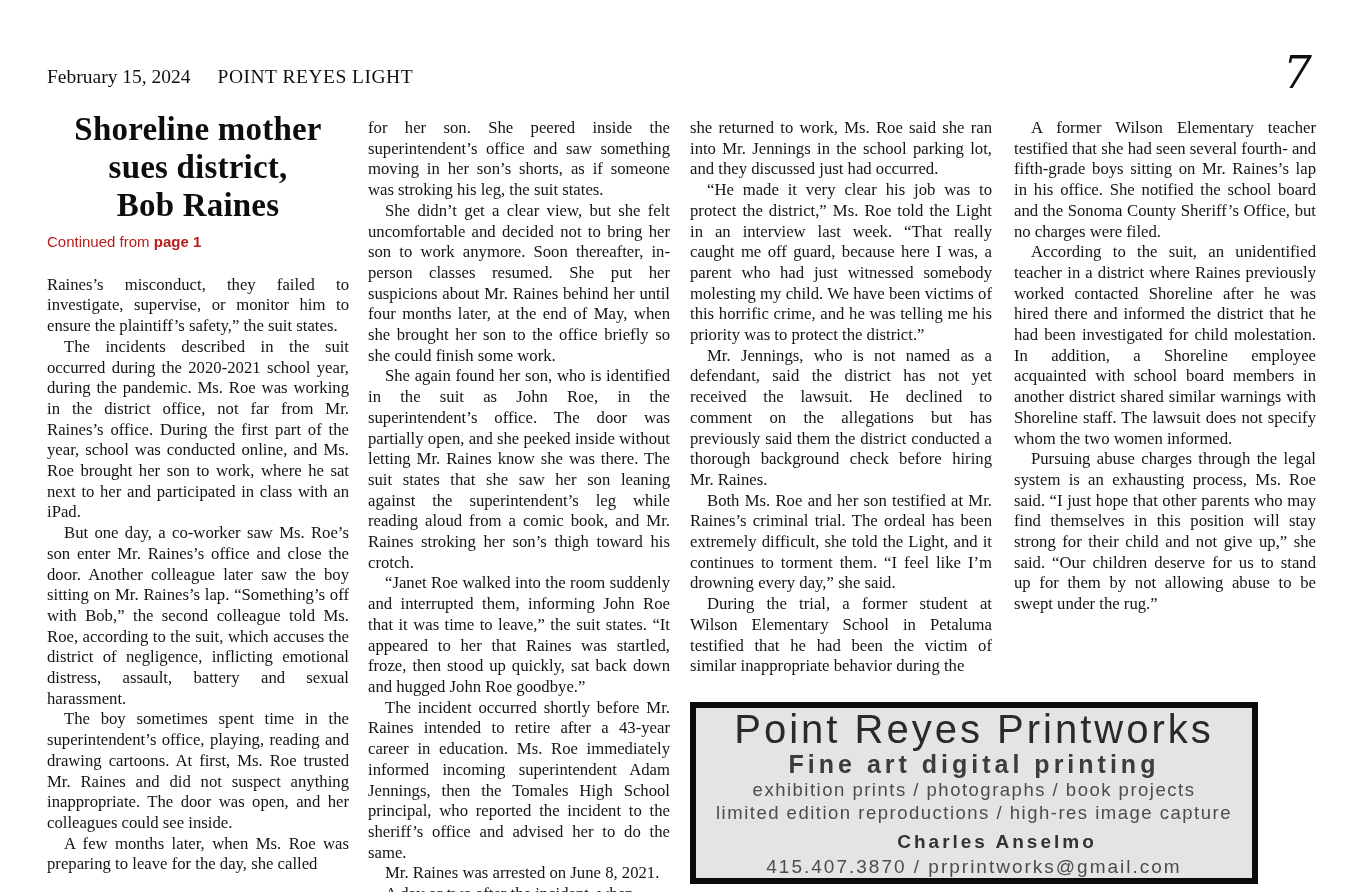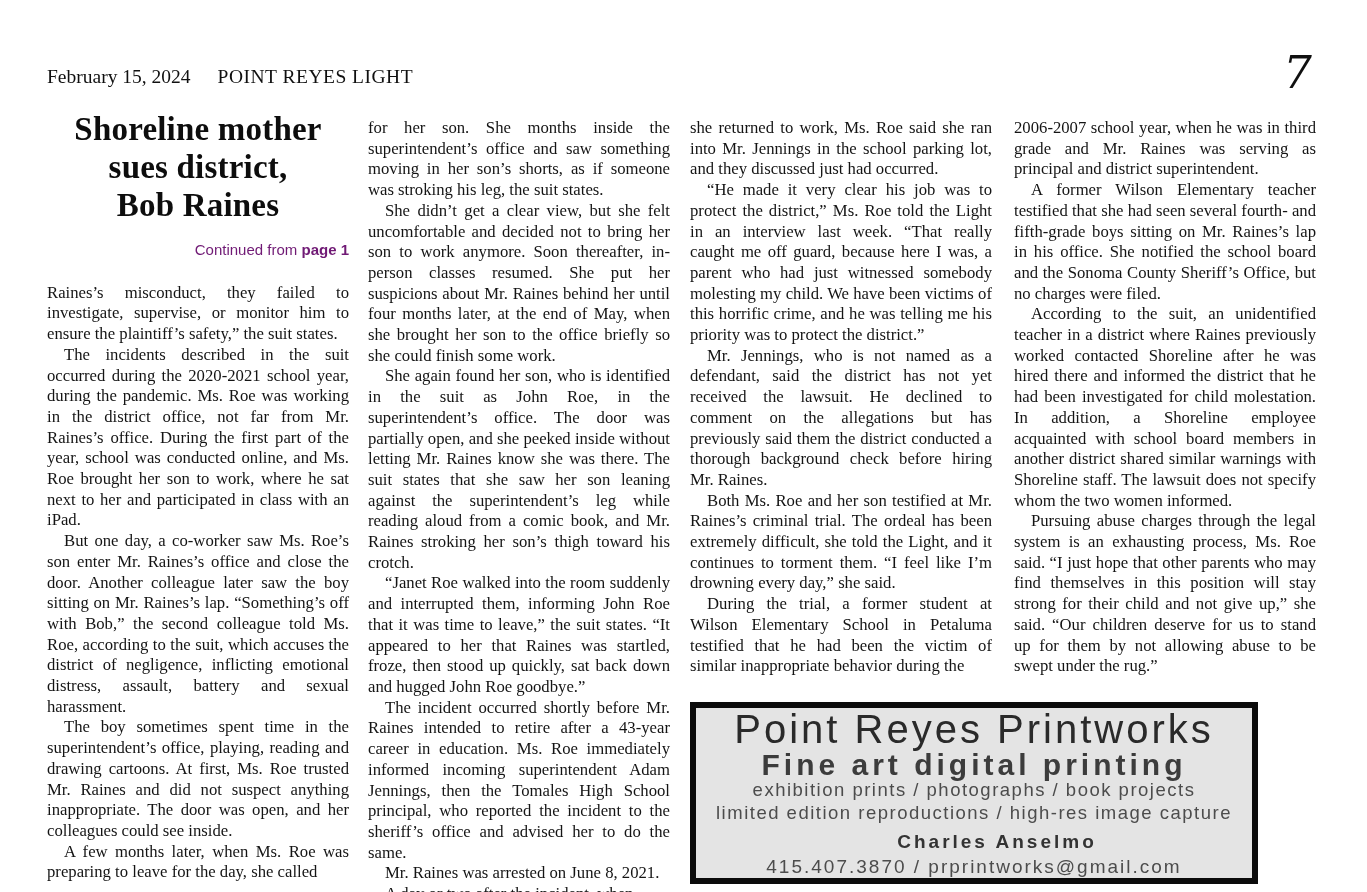--- a/index.html
+++ b/index.html
@@ -54,28 +54,28 @@
   .col p.indent { text-indent: 17px; }
   
   .headline {
     font-family: "Liberation Serif", serif;
     font-weight: 700;
     font-size: 33px;
     line-height: 38px;
     text-align: center;
     letter-spacing: 0.2px;
     color: #0d0d0d;
-    margin-bottom: 16px;
+    margin-bottom: 8px;
   }
   .continued {
     font-family: "Liberation Sans", sans-serif;
     font-size: 15px;
-    text-align: right;
+    text-align: left;
     text-indent: 0 !important;
-    color: #701a75;
+    color: #b91c1c;
     margin-bottom: 22px !important;
   }
   .continued .bold { font-weight: 700; }
   
   .ad-box {
     position: absolute;
     left: 690px;
     top: 702px;
     width: 568px;
     height: 182px;
@@ -89,21 +89,21 @@
     text-align: center;
   }
   .ad-title {
     font-size: 40px;
     font-weight: 400;
     letter-spacing: 3px;
     color: #2a2a2a;
     line-height: 44px;
   }
   .ad-subtitle {
-    font-size: 30px;
+    font-size: 25px;
     font-weight: 700;
     letter-spacing: 4px;
     color: #3c3c3c;
     line-height: 27px;
   }
   .ad-line {
     font-size: 18.5px;
     letter-spacing: 1.5px;
     color: #4c4c4c;
     line-height: 23px;
@@ -145,37 +145,36 @@
     <div>
         <p class="">Raines’s misconduct, they failed to investigate, supervise, or monitor him to ensure the plaintiff’s safety,” the suit states.</p>
         <p class="indent">The incidents described in the suit occurred during the 2020-2021 school year, during the pandemic. Ms. Roe was working in the district office, not far from Mr. Raines’s office. During the first part of the year, school was conducted online, and Ms. Roe brought her son to work, where he sat next to her and participated in class with an iPad.</p>
         <p class="indent">But one day, a co-worker saw Ms. Roe’s son enter Mr. Raines’s office and close the door. Another colleague later saw the boy sitting on Mr. Raines’s lap. “Something’s off with Bob,” the second colleague told Ms. Roe, according to the suit, which accuses the district of negligence, inflicting emotional distress, assault, battery and sexual harassment.</p>
         <p class="indent">The boy sometimes spent time in the superintendent’s office, playing, reading and drawing cartoons. At first, Ms. Roe trusted Mr. Raines and did not suspect anything inappropriate. The door was open, and her colleagues could see inside.</p>
         <p class="indent">A few months later, when Ms. Roe was preparing to leave for the day, she called</p>
       </div>
   </div>
 
   <div class="col col-2">
-      <p class="">for her son. She months inside the superintendent’s office and saw something moving in her son’s shorts, as if someone was stroking his leg, the suit states.</p>
+      <p class="">for her son. She peered inside the superintendent’s office and saw something moving in her son’s shorts, as if someone was stroking his leg, the suit states.</p>
       <p class="indent">She didn’t get a clear view, but she felt uncomfortable and decided not to bring her son to work anymore. Soon thereafter, in-person classes resumed. She put her suspicions about Mr. Raines behind her until four months later, at the end of May, when she brought her son to the office briefly so she could finish some work.</p>
       <p class="indent">She again found her son, who is identified in the suit as John Roe, in the superintendent’s office. The door was partially open, and she peeked inside without letting Mr. Raines know she was there. The suit states that she saw her son leaning against the superintendent’s leg while reading aloud from a comic book, and Mr. Raines stroking her son’s thigh toward his crotch.</p>
       <p class="indent">“Janet Roe walked into the room suddenly and interrupted them, informing John Roe that it was time to leave,” the suit states. “It appeared to her that Raines was startled, froze, then stood up quickly, sat back down and hugged John Roe goodbye.”</p>
       <p class="indent">The incident occurred shortly before Mr. Raines intended to retire after a 43-year career in education. Ms. Roe immediately informed incoming superintendent Adam Jennings, then the Tomales High School principal, who reported the incident to the sheriff’s office and advised her to do the same.</p>
       <p class="indent">Mr. Raines was arrested on June 8, 2021.</p>
       <p class="indent">A day or two after the incident, when</p>
     </div>
   <div class="col col-3">
       <p class="">she returned to work, Ms. Roe said she ran into Mr. Jennings in the school parking lot, and they discussed just had occurred.</p>
       <p class="indent">“He made it very clear his job was to protect the district,” Ms. Roe told the Light in an interview last week. “That really caught me off guard, because here I was, a parent who had just witnessed somebody molesting my child. We have been victims of this horrific crime, and he was telling me his priority was to protect the district.”</p>
       <p class="indent">Mr. Jennings, who is not named as a defendant, said the district has not yet received the lawsuit. He declined to comment on the allegations but has previously said them the district conducted a thorough background check before hiring Mr. Raines.</p>
       <p class="indent">Both Ms. Roe and her son testified at Mr. Raines’s criminal trial. The ordeal has been extremely difficult, she told the Light, and it continues to torment them. “I feel like I’m drowning every day,” she said.</p>
       <p class="indent">During the trial, a former student at Wilson Elementary School in Petaluma testified that he had been the victim of similar inappropriate behavior during the</p>
     </div>
   <div class="col col-4">
-      <p class="">2006-2007 school year, when he was in third grade and Mr. Raines was serving as principal and district superintendent.</p>
       <p class="indent">A former Wilson Elementary teacher testified that she had seen several fourth- and fifth-grade boys sitting on Mr. Raines’s lap in his office. She notified the school board and the Sonoma County Sheriff’s Office, but no charges were filed.</p>
       <p class="indent">According to the suit, an unidentified teacher in a district where Raines previously worked contacted Shoreline after he was hired there and informed the district that he had been investigated for child molestation. In addition, a Shoreline employee acquainted with school board members in another district shared similar warnings with Shoreline staff. The lawsuit does not specify whom the two women informed.</p>
       <p class="indent">Pursuing abuse charges through the legal system is an exhausting process, Ms. Roe said. “I just hope that other parents who may find themselves in this position will stay strong for their child and not give up,” she said. “Our children deserve for us to stand up for them by not allowing abuse to be swept under the rug.”</p>
     </div>
 
   <div class="ad-box">
     <div class="ad-title">Point Reyes Printworks</div>
     <div class="ad-subtitle">Fine art digital printing</div>
     <div class="ad-line">exhibition prints / photographs / book projects</div>
     <div class="ad-line">limited edition reproductions / high-res image capture</div>

